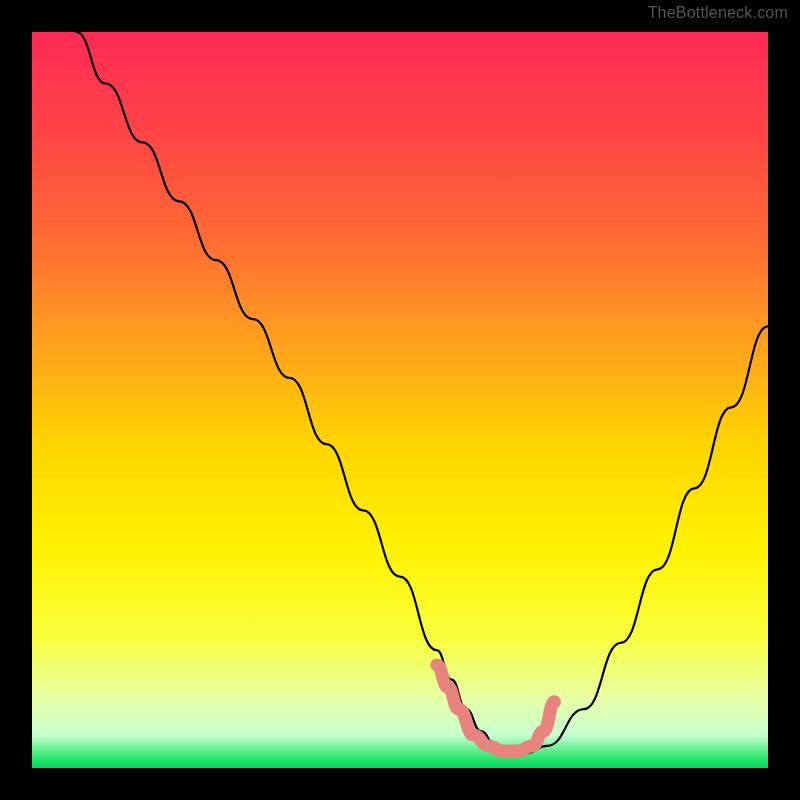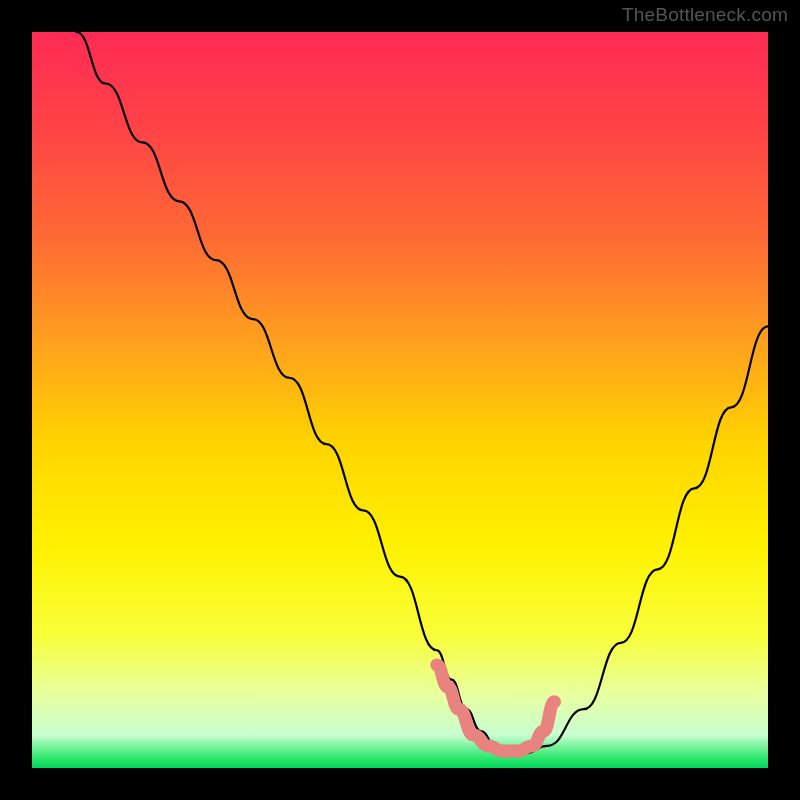--- a/index.html
+++ b/index.html
@@ -8,21 +8,21 @@
     width: 800px;
     height: 800px;
     background: #000;
     overflow: hidden;
   }
   .attribution {
     position: absolute;
     top: 4px;
     right: 12px;
     font-family: Arial, Helvetica, sans-serif;
-    font-size: 19px;
+    font-size: 16px;
     font-weight: 500;
     color: #555555;
     letter-spacing: 0.2px;
   }
   .chart-frame {
     position: absolute;
     left: 32px;
     top: 32px;
     width: 736px;
     height: 736px;

